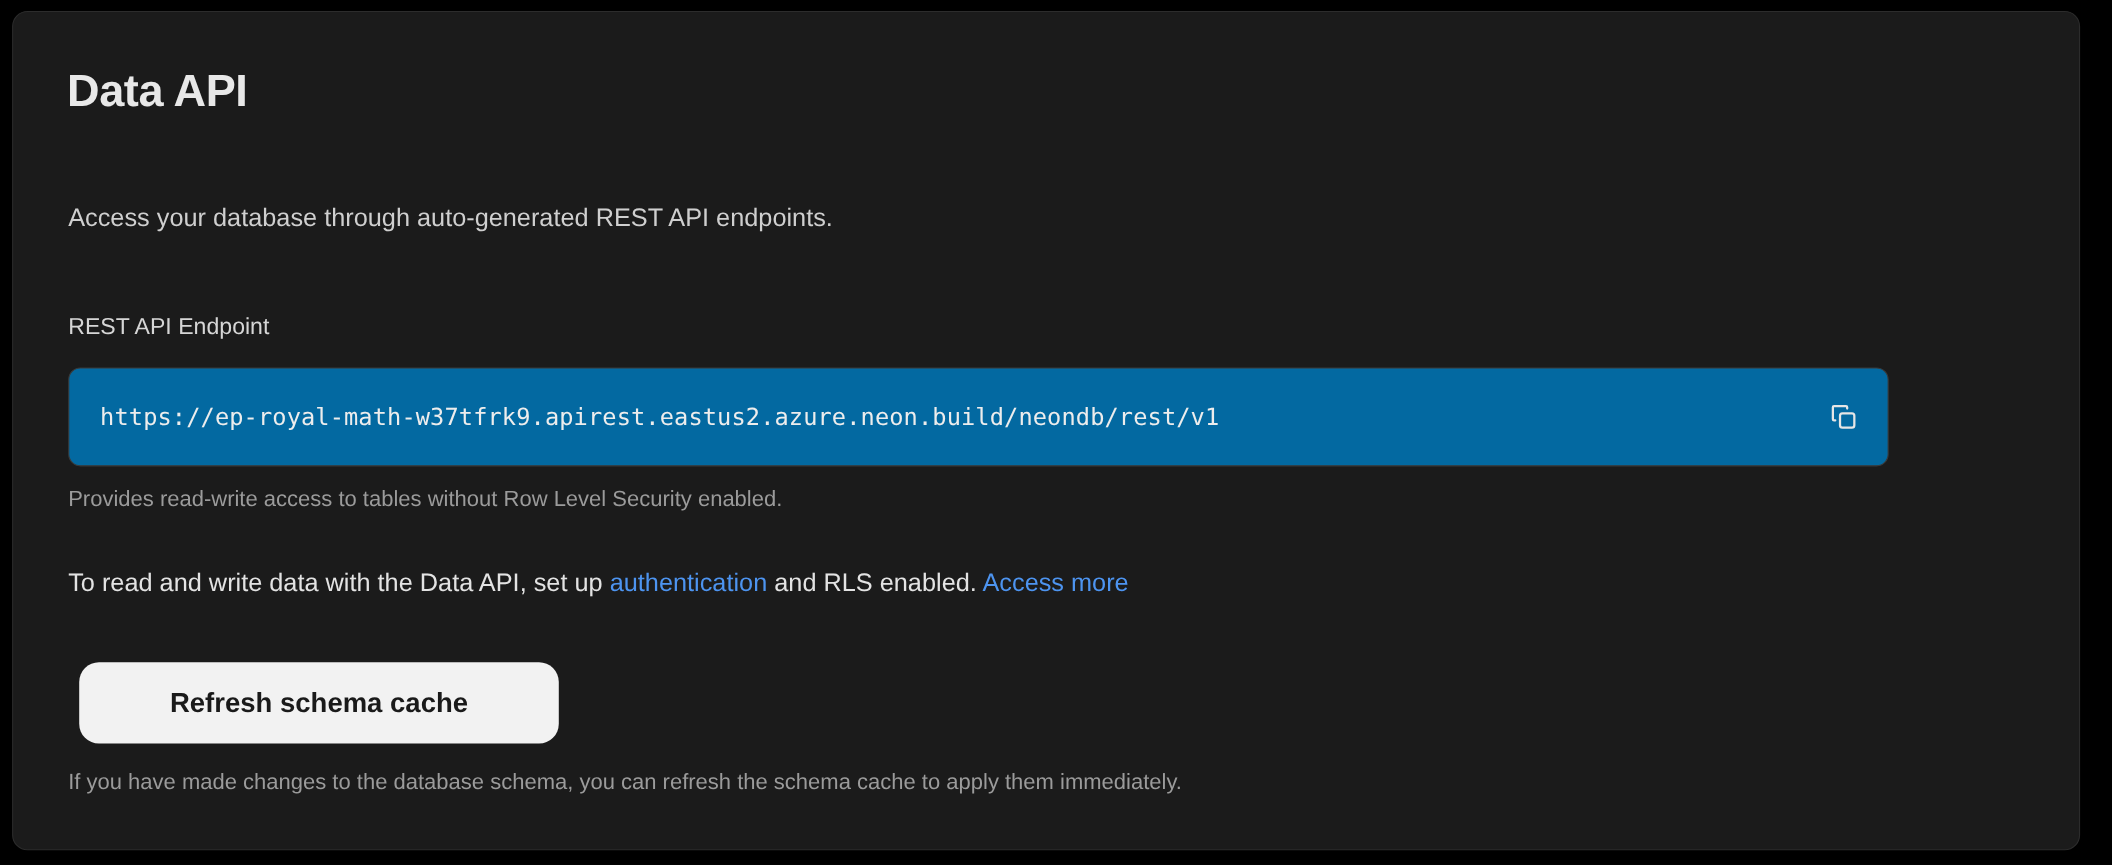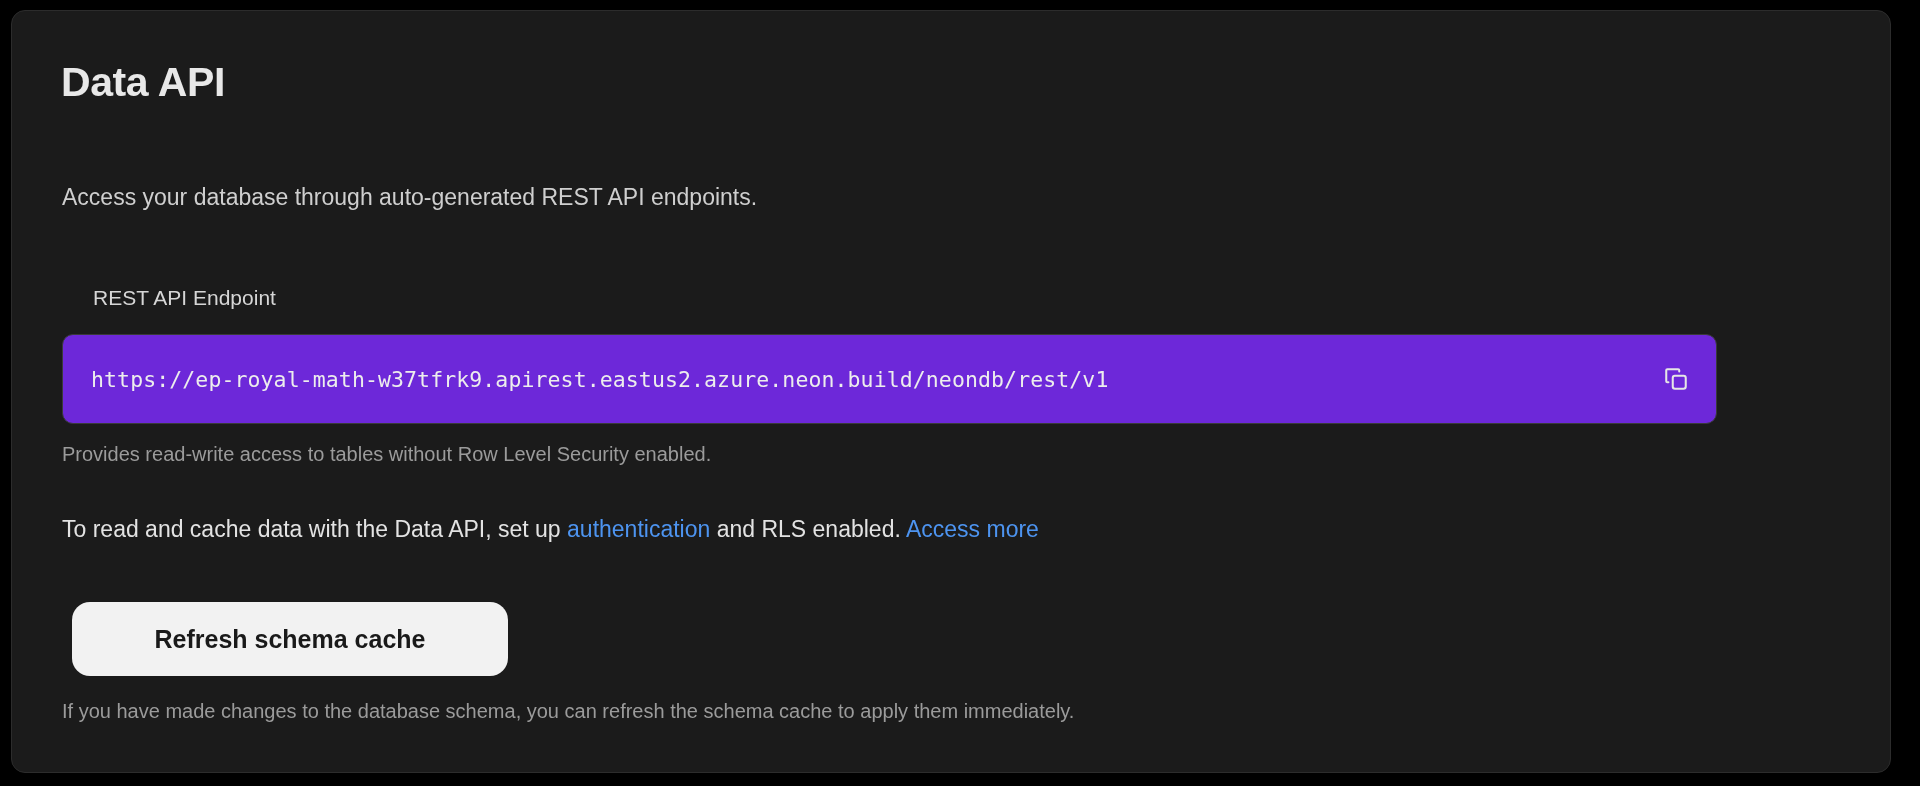--- a/index.html
+++ b/index.html
@@ -54,31 +54,30 @@
     line-height: 1.4;
   }
 
   
   .field-label {
     position: absolute;
     left: 50px;
     top: 275px;
     font-size: 21px;
     color: #d6d6d6;
-    margin-left: 31px;
   }
 
   
   .endpoint-field {
     position: absolute;
     left: 50px;
     top: 323px;
     width: 1655px;
     height: 90px;
-    background: #6d28d9;
+    background: #0369a1;
     border: 1px solid #3a3a3a;
     border-radius: 11px;
     display: flex;
     align-items: center;
     padding: 0 18px 0 28px;
   }
 
   .endpoint-value {
     flex: 1 1 auto;
     font-family: "DejaVu Sans Mono", "Liberation Mono", monospace;
@@ -178,20 +177,20 @@
           <svg width="26" height="26" viewBox="0 0 24 24" fill="none" stroke="#e6e6e6" stroke-width="1.9" stroke-linecap="round" stroke-linejoin="round">
             <rect x="9" y="9" width="12" height="12" rx="2"></rect>
             <path d="M5 15H4a1 1 0 0 1-1-1V4a1 1 0 0 1 1-1h10a1 1 0 0 1 1 1v1"></path>
           </svg>
         </span>
       </button>
     </div>
 
     <div class="field-help">Provides read-write access to tables without Row Level Security enabled.</div>
 
-    <div class="auth-note"><span>To read and cache data with the Data API, set up </span><a class="link" href="#">authentication</a><span> and RLS enabled. </span><a class="link" href="#">Access more</a></div>
+    <div class="auth-note"><span>To read and write data with the Data API, set up </span><a class="link" href="#">authentication</a><span> and RLS enabled. </span><a class="link" href="#">Access more</a></div>
 
     <button class="refresh-button">Refresh schema cache</button>
 
     <div class="refresh-help">If you have made changes to the database schema, you can refresh the schema cache to apply them immediately.</div>
 
   </div>
 </div>
 
 </body></html>

